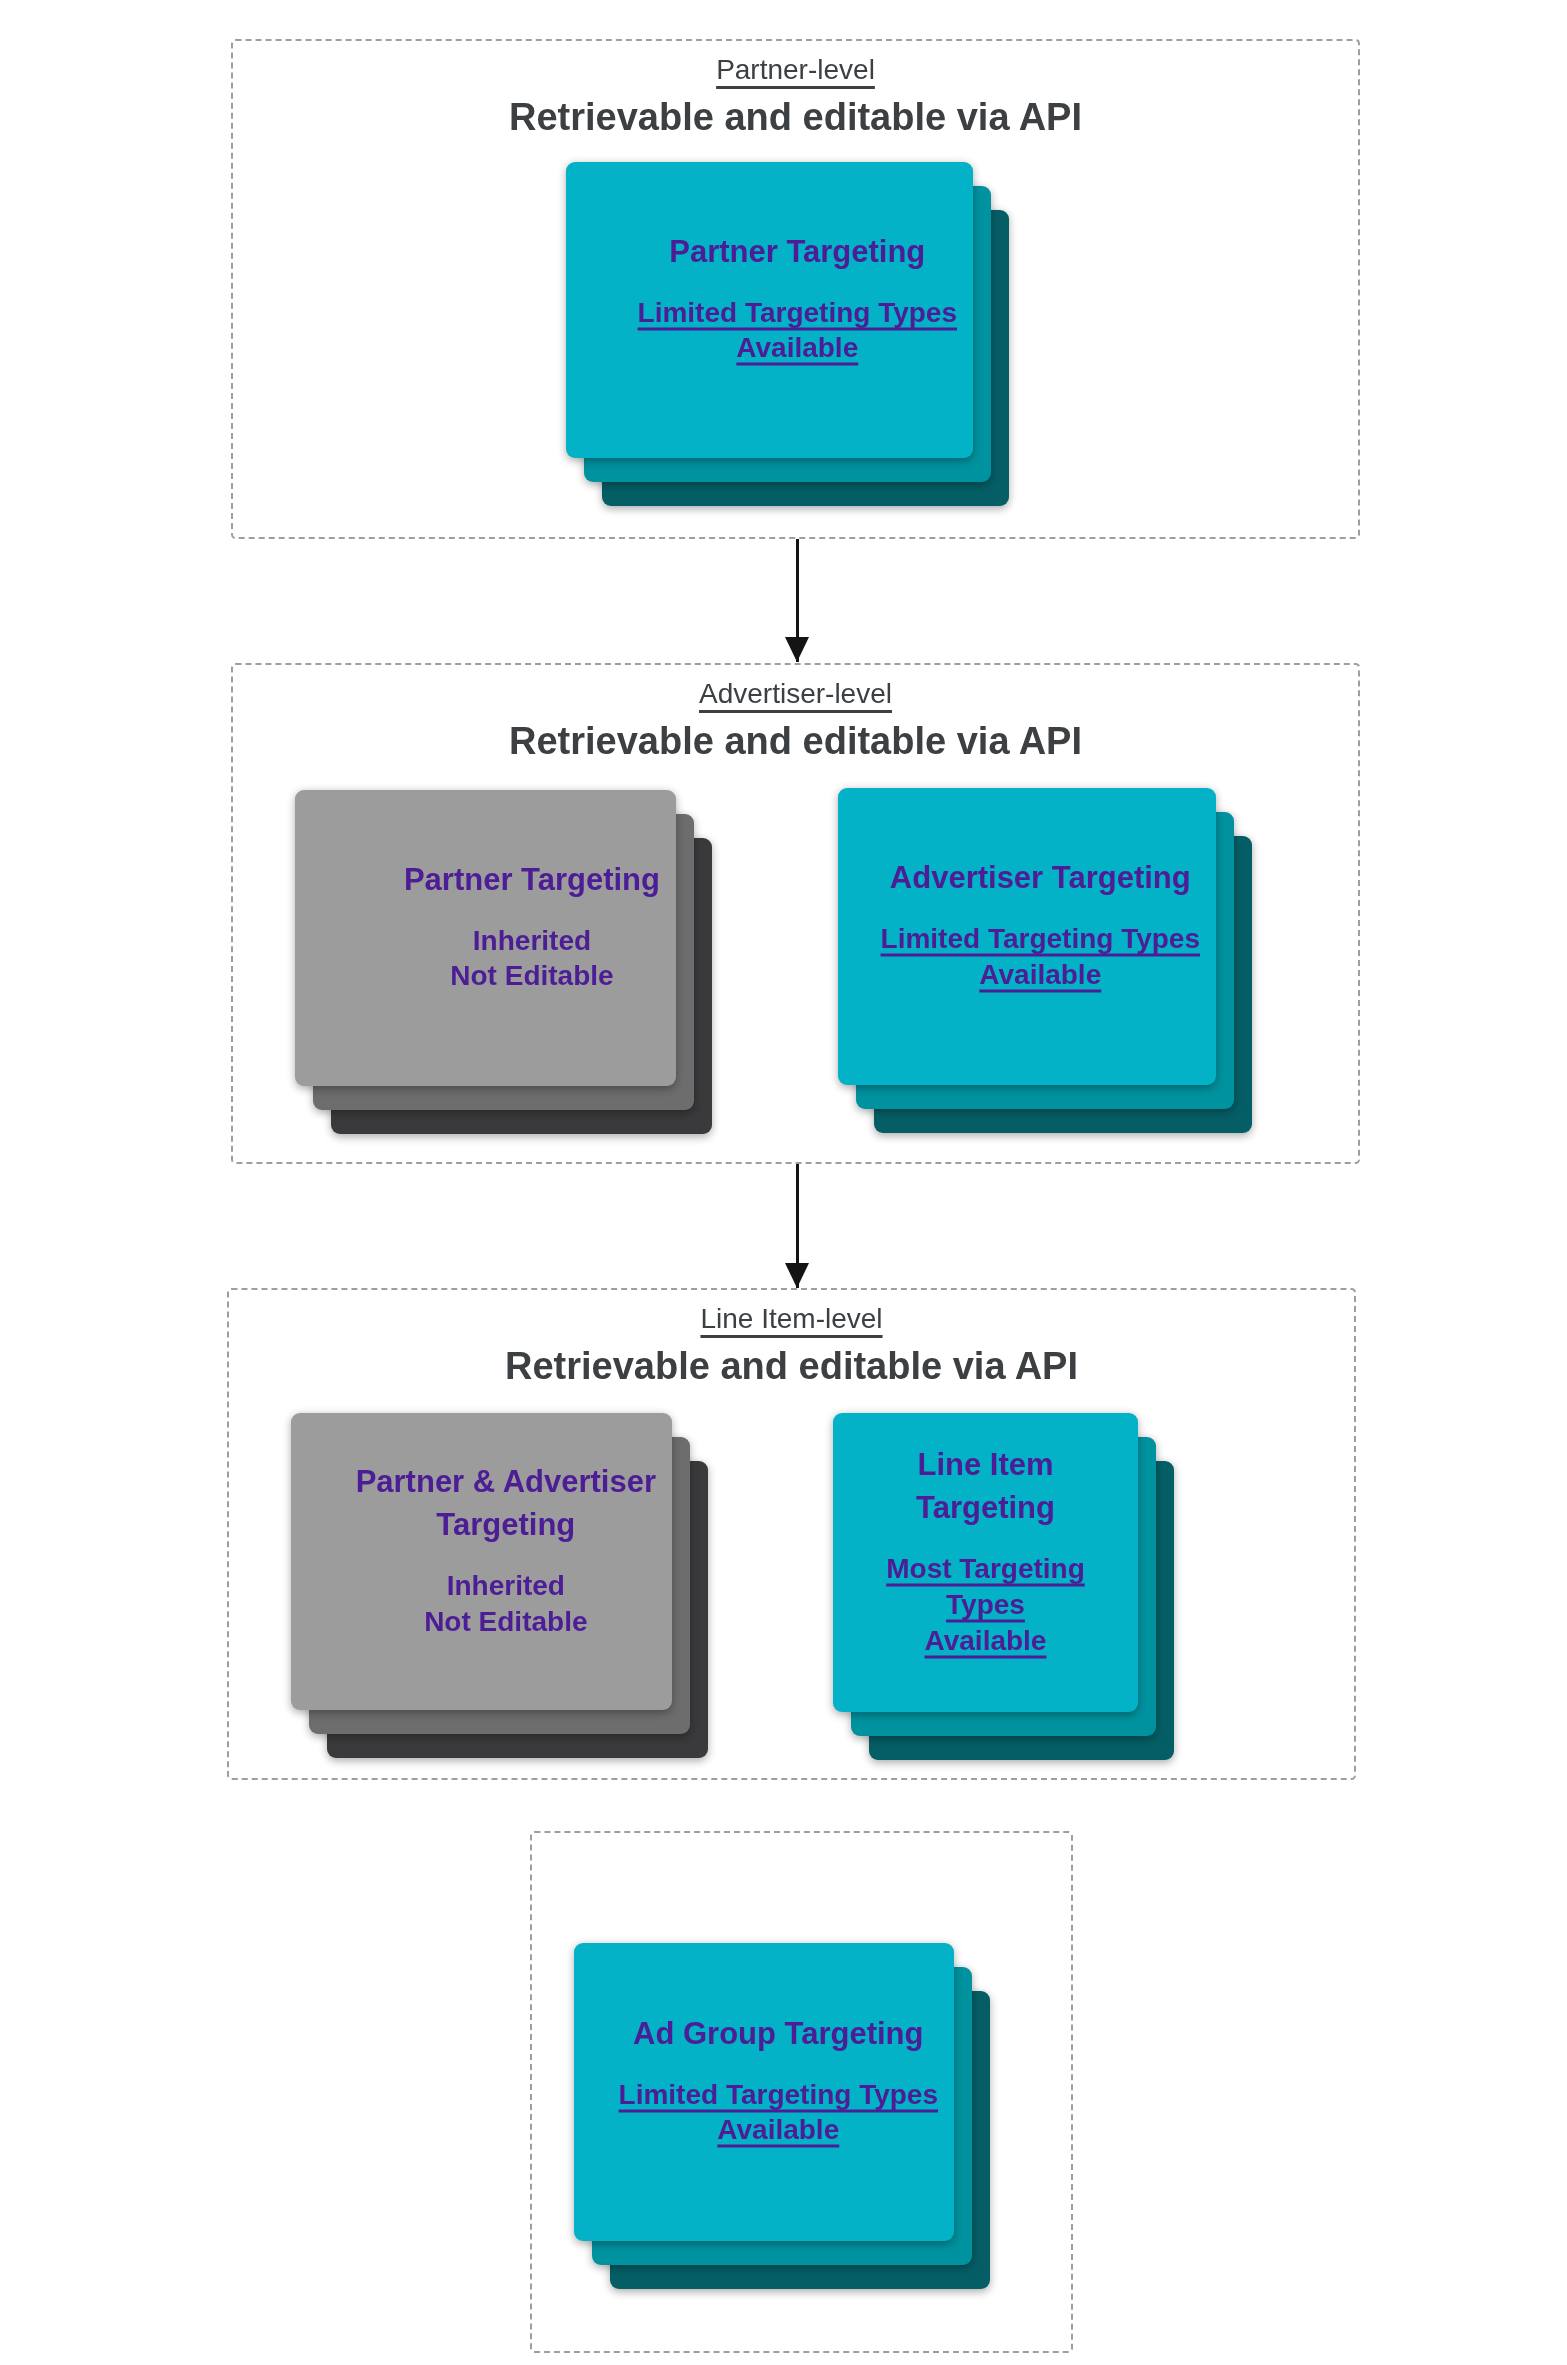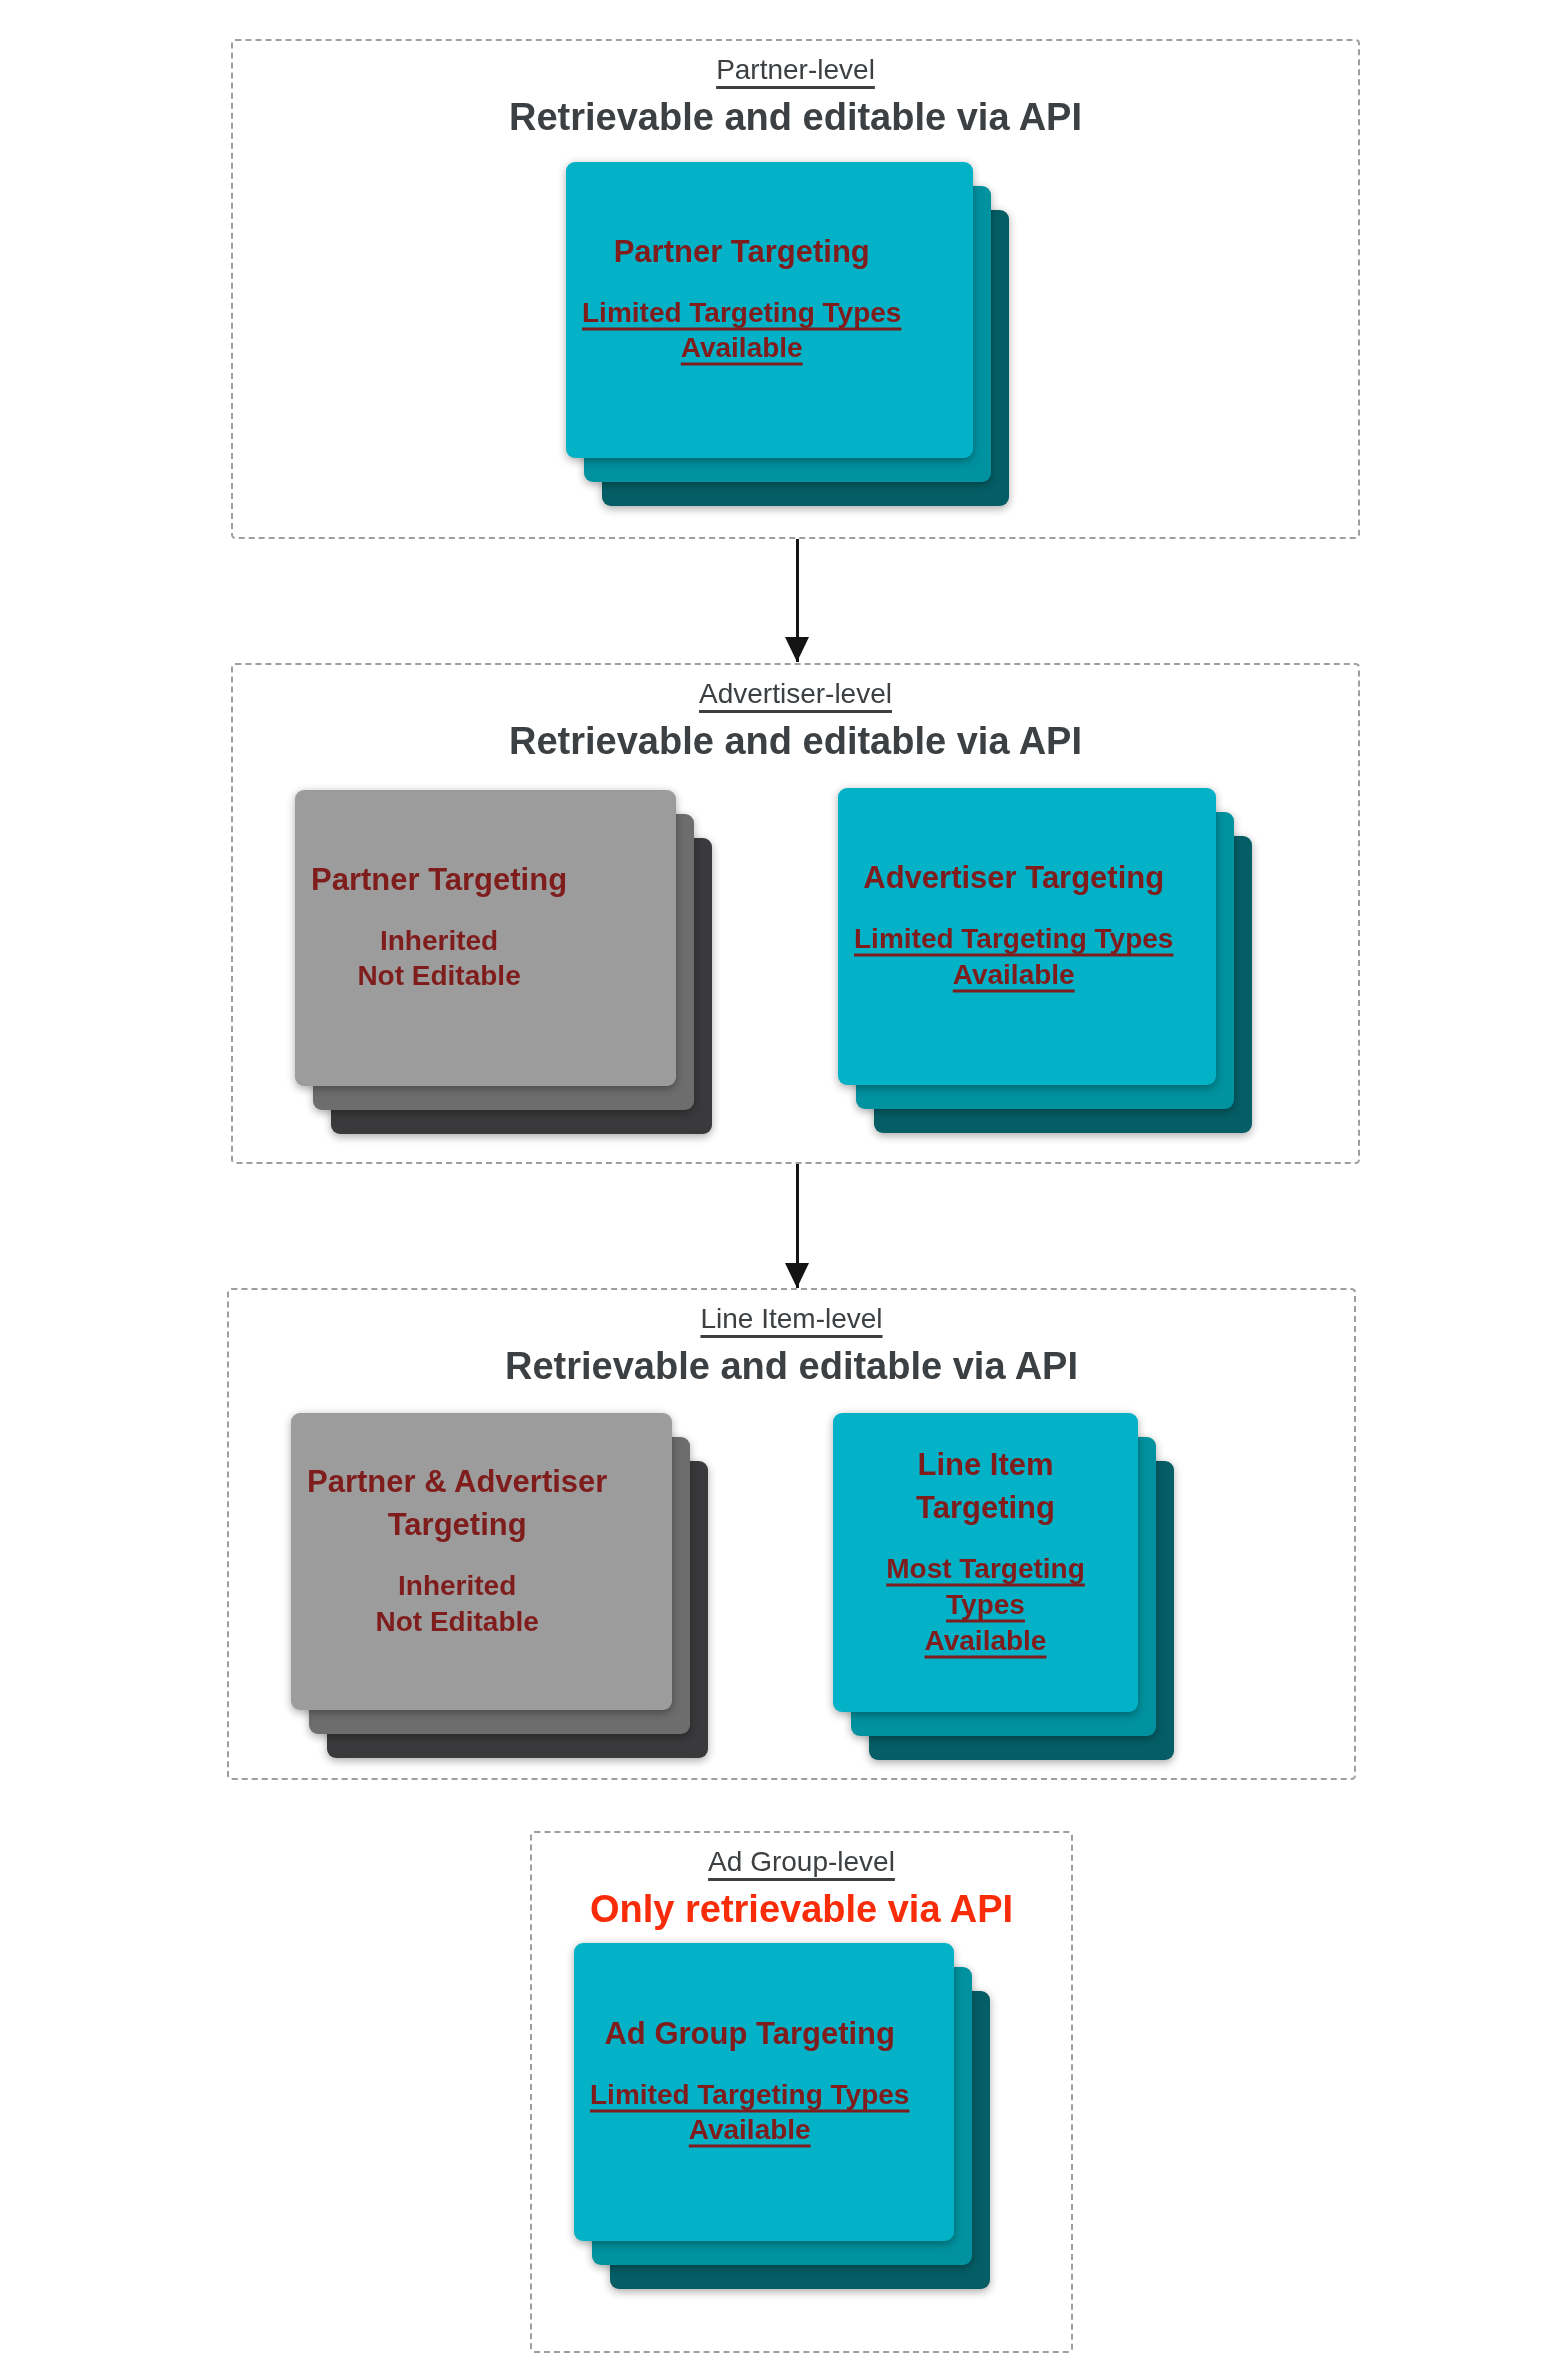--- a/index.html
+++ b/index.html
@@ -18,22 +18,22 @@
   .hdr .t{font-size:28px;font-weight:400;line-height:1.14;text-decoration:underline;text-decoration-thickness:2.7px;text-underline-offset:7.1px;}
   .hdr .s{font-size:38px;font-weight:700;line-height:1.14;margin-top:11px;}
   .hdr .s.red{color:#f92c09;}
 
   
   .stack{position:absolute;}
   .layer{position:absolute;inset:0;border-radius:9px;box-shadow:0 2.7px 9px rgba(0,0,0,.32);}
   .l2{transform:translate(18px,24px);}
   .l3{transform:translate(36px,48px);}
   .face{position:absolute;inset:0;border-radius:9px;box-shadow:0 2.7px 9px rgba(0,0,0,.32);
-        display:flex;flex-direction:column;align-items:flex-start;justify-content:center;
-        color:#7f1d1d;text-align:center;padding:0 16px;box-sizing:border-box;}
+        display:flex;flex-direction:column;align-items:flex-end;justify-content:center;
+        color:#4c1d95;text-align:center;padding:0 16px;box-sizing:border-box;}
   .face .inner{transform:translateY(-12.5px);}
   .cyan .face{background:#04b2c8;}
   .cyan .l2{background:#00929f;}
   .cyan .l3{background:#055e66;}
   .gray .face{background:#9c9c9c;}
   .gray .l2{background:#6d6d6d;}
   .gray .l3{background:#3a3a3c;}
 
   .card-title{font-size:31px;font-weight:700;line-height:1.4;white-space:pre-line;}
   .card-sub{font-size:28px;font-weight:700;line-height:1.28;margin-top:21.4px;white-space:pre-line;}
@@ -133,24 +133,20 @@
         <div class="inner">
           <div class="card-title">Line Item Targeting</div>
           <div class="card-sub u">Most Targeting Types
 Available</div>
         </div>
       </div>
     </div>
   </div>
 
   <div class="section" id="s4">
-    <div class="hdr">
-      <div class="t">Ad Group-level</div>
-      <div class="s red">Only retrievable via API</div>
-    </div>
     <div class="stack cyan" style="left:34px;top:110px;width:380px;height:298px;margin-left:8px;">
       <div class="layer l3"></div>
       <div class="layer l2"></div>
       <div class="face">
         <div class="inner">
           <div class="card-title">Ad Group Targeting</div>
           <div class="card-sub u">Limited Targeting Types
 Available</div>
         </div>
       </div>

